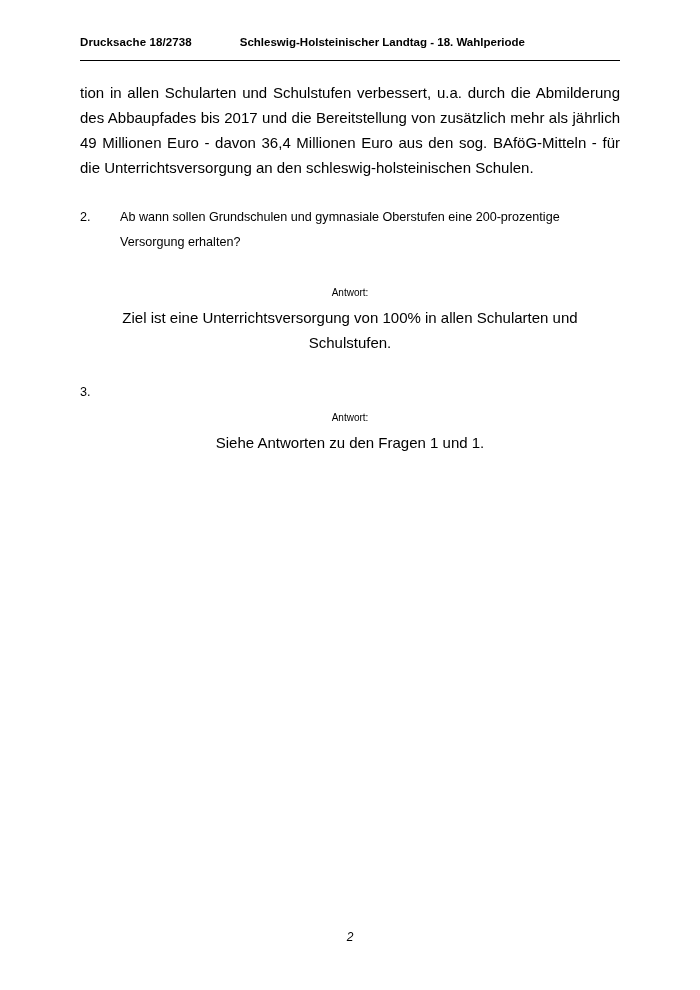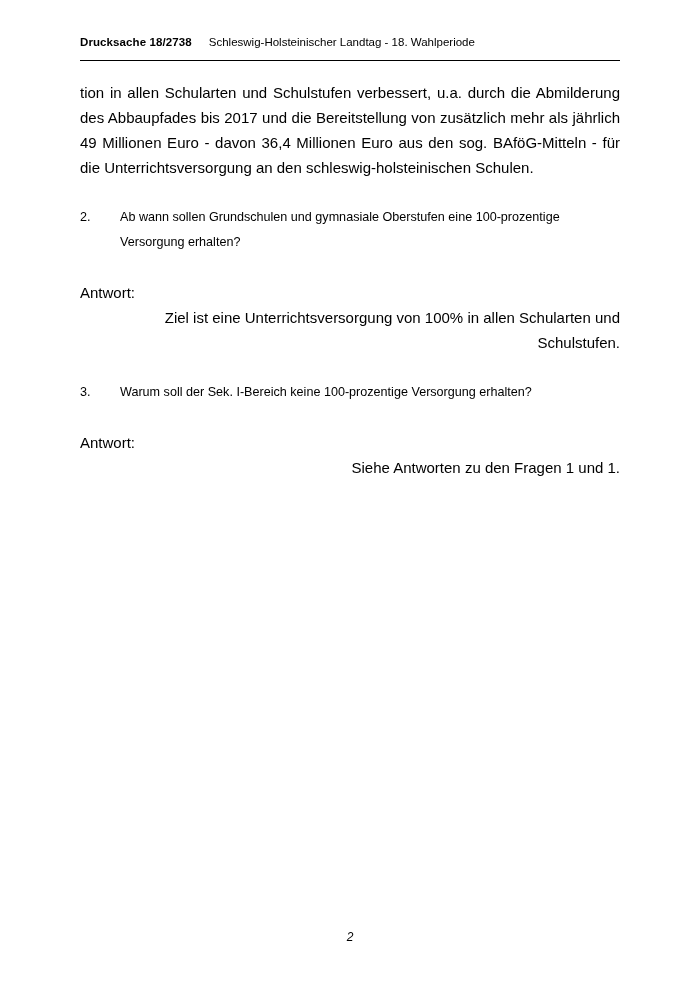--- a/index.html
+++ b/index.html
@@ -31,22 +31,23 @@
     display: flex;
     align-items: baseline;
     font-size: 11.5px;
   }
   .header-left {
     font-weight: bold;
     letter-spacing: 0.1px;
     white-space: nowrap;
   }
   .header-right {
-    margin-left: 17px;
+    margin-left: 48px;
     white-space: nowrap;
+    font-weight: bold;
   }
   .header-rule {
     position: absolute;
     left: 80px;
     top: 60px;
     width: 540px;
     height: 1px;
     background: #000000;
   }
   .content {
@@ -55,40 +56,41 @@
     top: 80px;
     width: 540px;
   }
   .para {
     font-size: 15px;
     line-height: 25px;
     text-align: justify;
     margin: 0;
   }
   .para.nojust {
-    text-align: right;
+    text-align: center;
   }
   .block-gap {
     height: 25px;
   }
   .numbered {
     position: relative;
     padding-left: 40px;
     font-size: 12.6px;
     line-height: 25px;
     text-align: left;
   }
   .numbered .num {
     position: absolute;
     left: 0;
     top: 0;
   }
   .label {
-    font-size: 15px;
+    font-size: 10px;
     line-height: 25px;
+    text-align: center;
   }
   .footer {
     position: absolute;
     left: 0;
     top: 930px;
     width: 700px;
     text-align: center;
     font-size: 12px;
     font-style: italic;
   }
@@ -105,33 +107,32 @@
   <div class="header-rule"></div>
 
   <div class="content">
 
     <p class="para">tion in allen Schularten und Schulstufen verbessert, u.a. durch die Abmilderung des Abbaupfades bis 2017 und die Bereitstellung von zusätzlich mehr als jährlich 49 Millionen Euro - davon 36,4 Millionen Euro aus den sog. BAföG-Mitteln - für die Unterrichtsversorgung an den schleswig-holsteinischen Schulen.</p>
 
     <div class="block-gap"></div>
 
     <div class="numbered">
       <span class="num">2.</span>
-      <span>Ab wann sollen Grundschulen und gymnasiale Oberstufen eine 100-prozentige Versorgung erhalten?</span>
+      <span>Ab wann sollen Grundschulen und gymnasiale Oberstufen eine 200-prozentige Versorgung erhalten?</span>
     </div>
 
     <div class="block-gap"></div>
 
     <div class="label">Antwort:</div>
     <div class="para nojust">Ziel ist eine Unterrichtsversorgung von 100% in allen Schularten und Schulstufen.</div>
 
     <div class="block-gap"></div>
 
     <div class="numbered">
       <span class="num">3.</span>
-      <span>Warum soll der Sek. I-Bereich keine 100-prozentige Versorgung erhalten?</span>
     </div>
 
     <div class="block-gap"></div>
 
     <div class="label">Antwort:</div>
     <div class="para nojust">Siehe Antworten zu den Fragen 1 und 1.</div>
 
   </div>
 
   <div class="footer">2</div>

